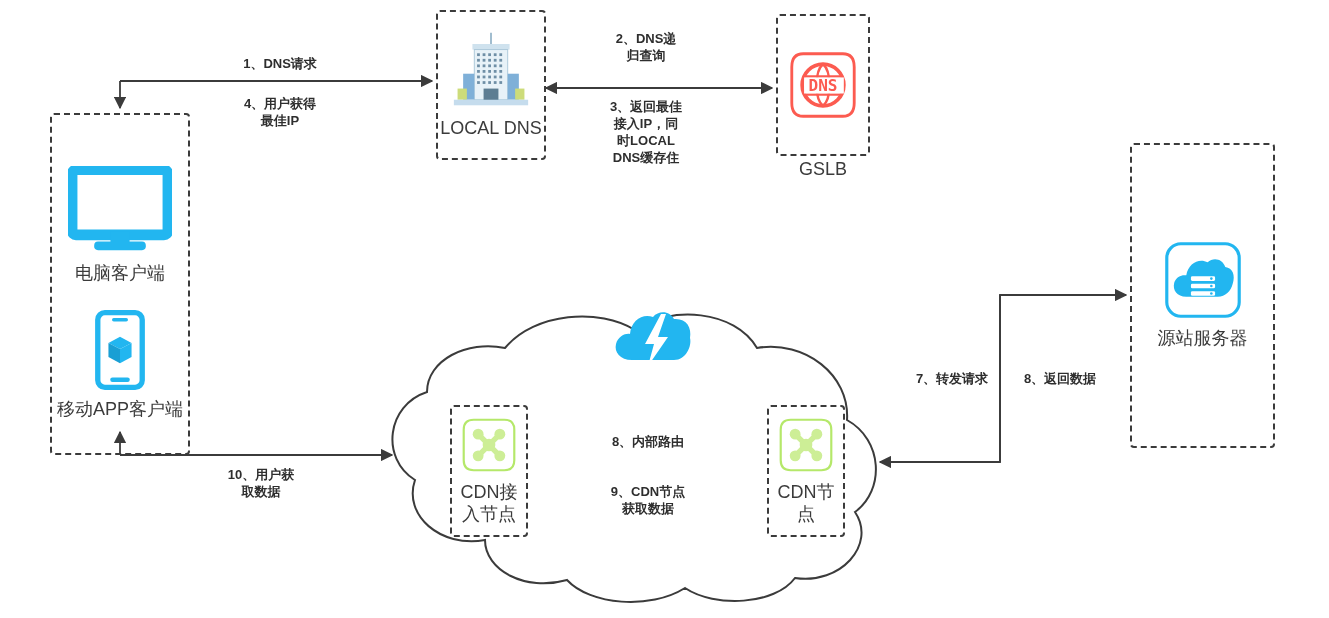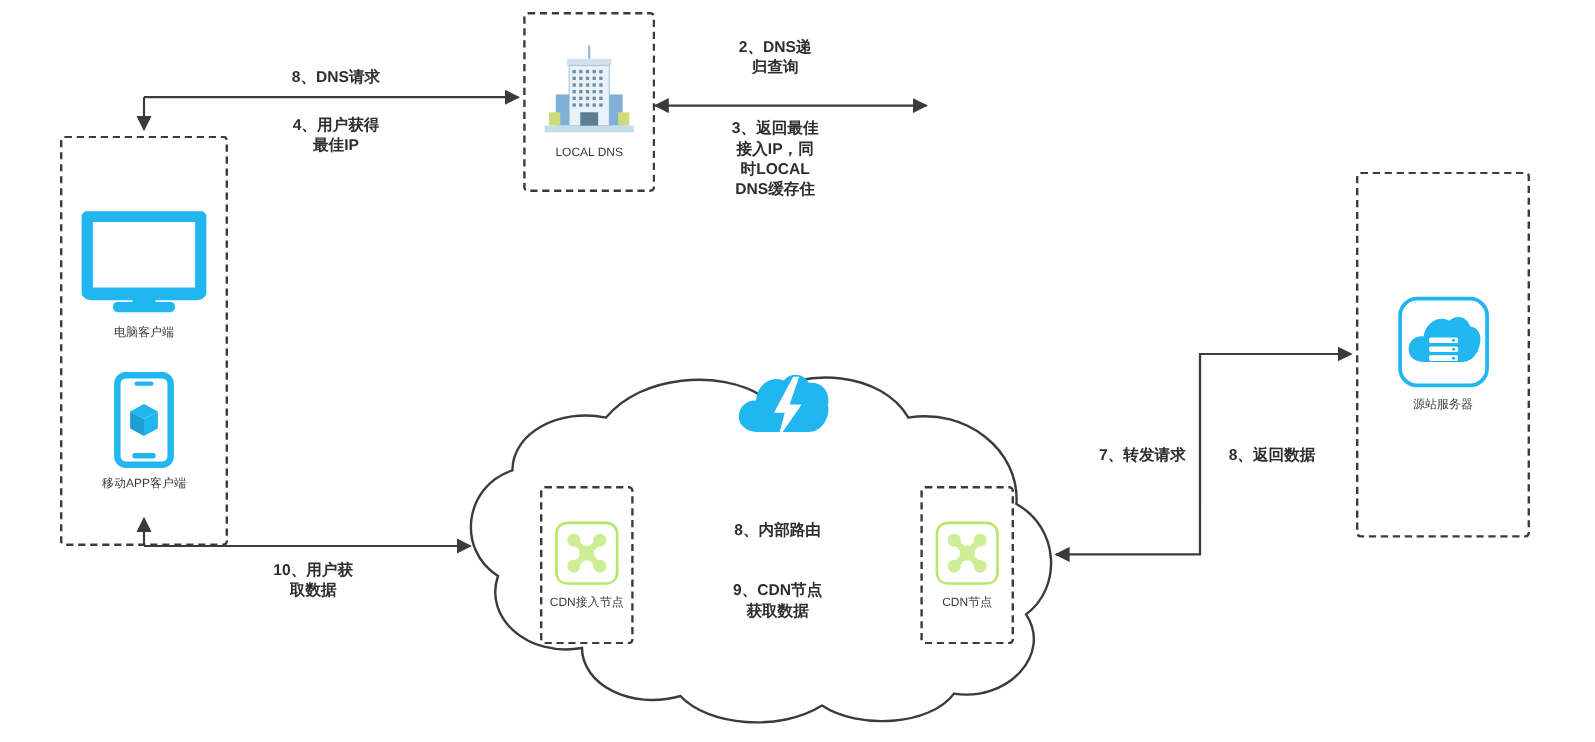--- a/index.html
+++ b/index.html
@@ -29,21 +29,21 @@
     position: absolute;
     box-sizing: border-box;
     border: 2px dashed #3b3b3b;
     border-radius: 4px;
     display: flex;
     flex-direction: column;
     align-items: center;
     justify-content: center;
   }
   .node-label {
-    font-size: 10px;
+    font-size: 18px;
     color: #3b3b3b;
     text-align: center;
     line-height: 1.25;
     margin-top: 8px;
     width: 100%;
     padding: 0 2px;
     box-sizing: border-box;
   }
   .node-label.outside {
     position: absolute;
@@ -186,20 +186,35 @@
         <rect x="64" y="46" width="12" height="28" fill="#7fb0d8"></rect>
         <rect x="10" y="62" width="10" height="12" fill="#cddc7a"></rect>
         <rect x="72" y="62" width="10" height="12" fill="#cddc7a"></rect>
         <rect x="6" y="74" width="80" height="6" fill="#c5dced"></rect>
         <rect x="38" y="62" width="16" height="12" fill="#5d7d92"></rect>
       </svg>
     </div>
     <div class="node-label">LOCAL DNS</div>
   </div>
 
+  <div class="node" style="left:776px;top:14px;width:94px;height:142px;">
+    <div class="icon-wrap">
+      <svg viewBox="0 0 74 74" width="70" height="70">
+        <path d="M 16 4 C 8 4, 4 9, 4 18 L 4 56 C 4 65, 8 70, 16 70
+                 L 58 70 C 66 70, 70 65, 70 56 L 70 18 C 70 9, 66 4, 58 4 Z" fill="none" stroke="#fc5b50" stroke-width="3"></path>
+        <circle cx="37" cy="37" r="22" fill="none" stroke="#fc5b50" stroke-width="4"></circle>
+        <path d="M 37 15 C 28 22, 28 52, 37 59 C 46 52, 46 22, 37 15 Z" fill="none" stroke="#fc5b50" stroke-width="2.6"></path>
+        <line x1="16" y1="28" x2="58" y2="28" stroke="#fc5b50" stroke-width="2.6"></line>
+        <line x1="16" y1="47" x2="58" y2="47" stroke="#fc5b50" stroke-width="2.6"></line>
+        <rect x="17" y="29" width="42" height="17" fill="#ffffff"></rect>
+        <text x="37" y="43" font-family="'DejaVu Sans Mono', monospace" font-size="17" font-weight="bold" fill="#fc5b50" text-anchor="middle">DNS</text>
+      </svg>
+    </div>
+    <div class="node-label outside">GSLB</div>
+  </div>
 
   <div class="node" style="left:450px;top:405px;width:78px;height:132px;">
     <div class="icon-wrap">
       <svg viewBox="0 0 62 62" width="56" height="56">
         <path d="M 14 3 C 7 3, 3 7, 3 14 L 3 48 C 3 55, 7 59, 14 59
                  L 48 59 C 55 59, 59 55, 59 48 L 59 14 C 59 7, 55 3, 48 3 Z" fill="none" stroke="#b5e86a" stroke-width="2.4"></path>
         <line x1="19" y1="19" x2="43" y2="43" stroke="#cdee96" stroke-width="6"></line>
         <line x1="43" y1="19" x2="19" y2="43" stroke="#cdee96" stroke-width="6"></line>
         <circle cx="31" cy="31" r="7" fill="#cdee96"></circle>
         <circle cx="19" cy="19" r="6" fill="#cdee96"></circle>
@@ -244,21 +259,21 @@
         <g fill="#22b6f0">
           <circle cx="51" cy="40.5" r="1.4"></circle>
           <circle cx="51" cy="48.5" r="1.4"></circle>
           <circle cx="51" cy="56.5" r="1.4"></circle>
         </g>
       </svg>
     </div>
     <div class="node-label">源站服务器</div>
   </div>
 
-  <div class="edge-label" style="left:160px;top:55px;width:240px;">8、DNS请求</div>
+  <div class="edge-label" style="left:160px;top:55px;width:240px;">1、DNS请求</div>
 
   <div class="edge-label" style="left:160px;top:95px;width:240px;">4、用户获得
 最佳IP</div>
 
   <div class="edge-label" style="left:578px;top:30px;width:136px;">2、DNS递
 归查询</div>
 
   <div class="edge-label" style="left:576px;top:98px;width:140px;">3、返回最佳
 接入IP，同
 时LOCAL

